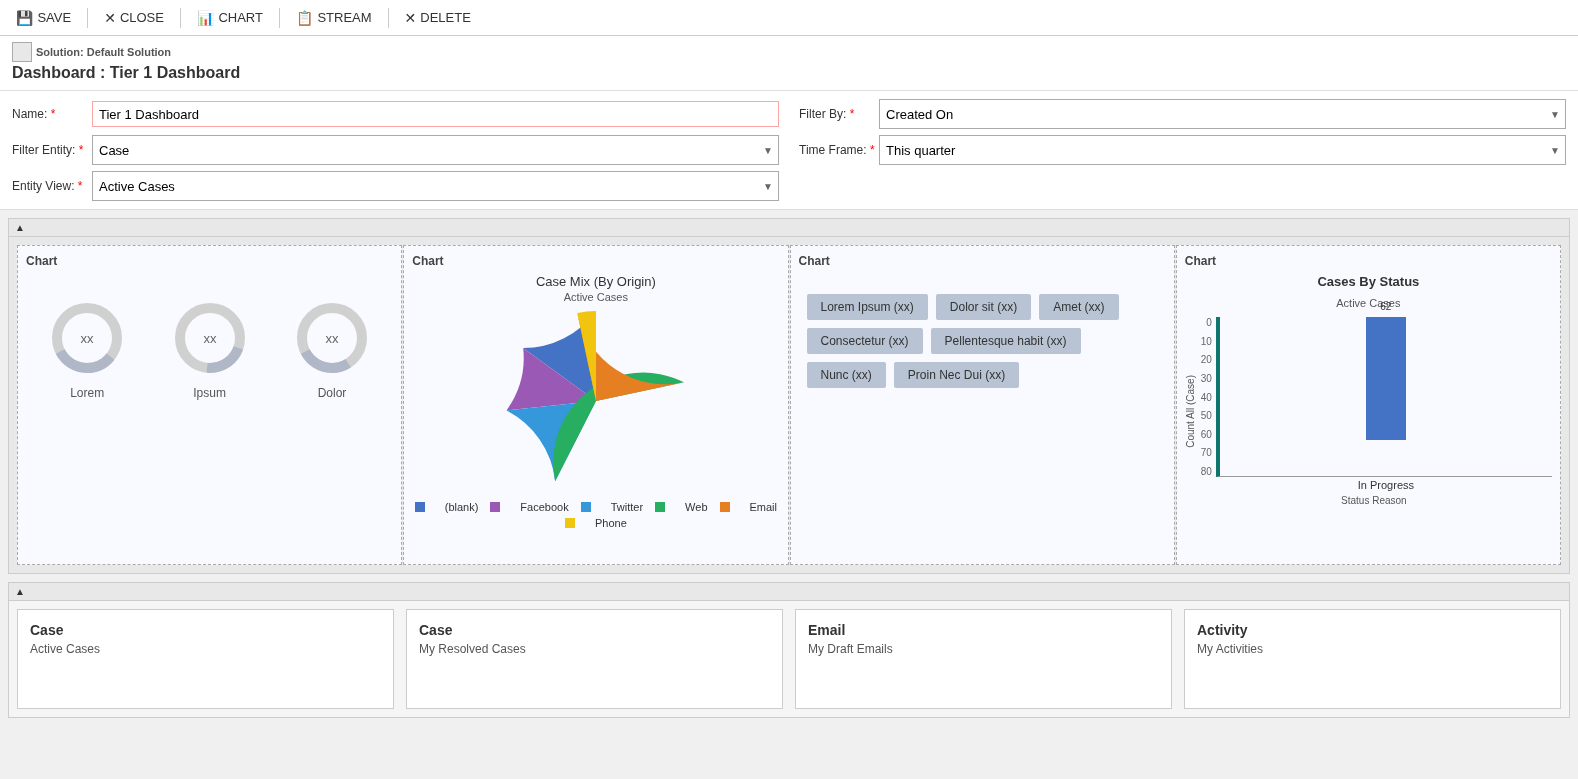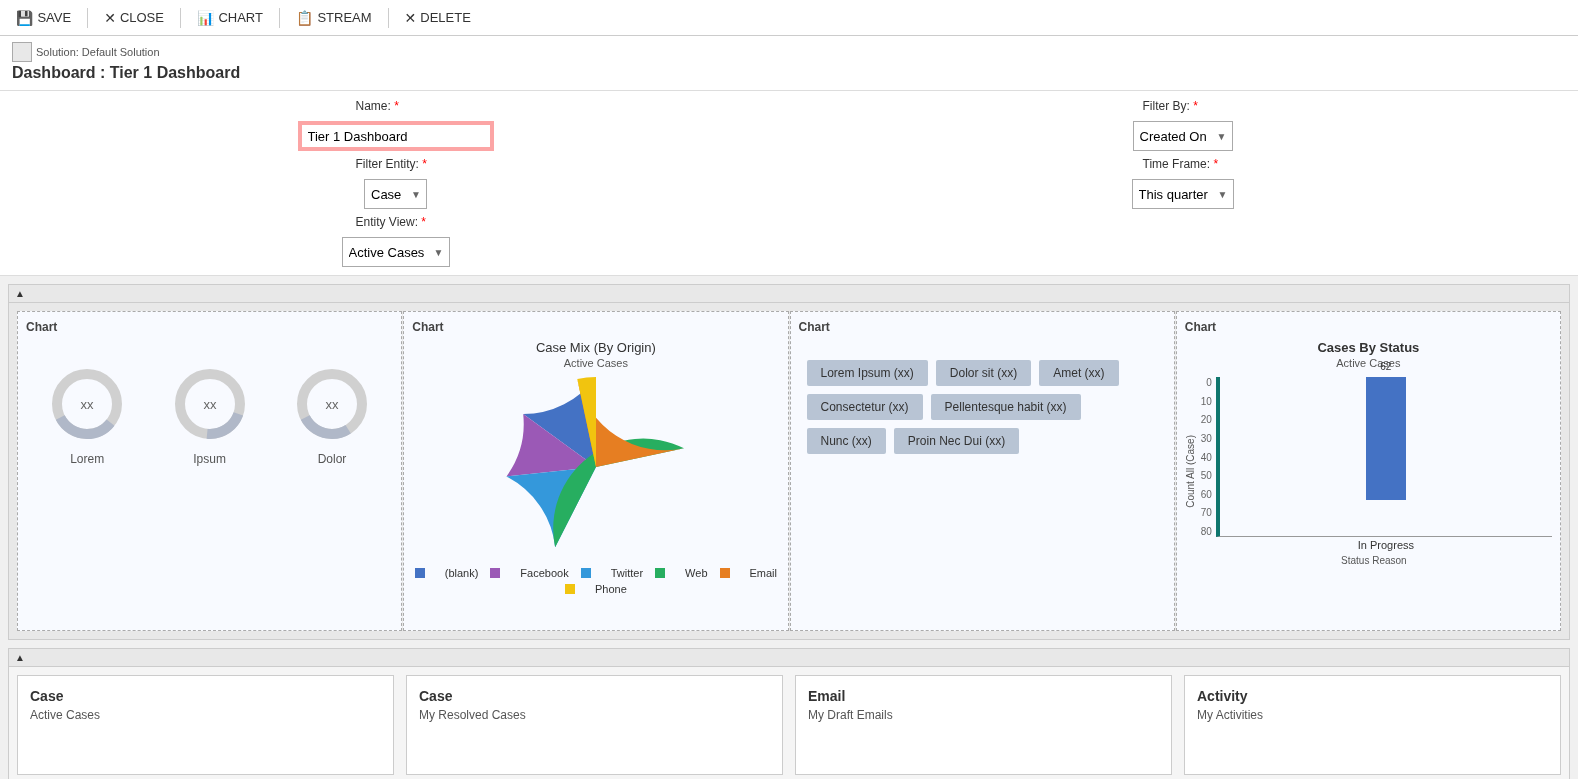--- a/index.html
+++ b/index.html
@@ -17,34 +17,34 @@
       font-size: 13px; color: #333;
     }
     .toolbar-sep { width: 1px; height: 20px; background: #ccc; margin: 0 4px; }
     .tb-icon { font-size: 14px; }
 
     
     .header {
       background: #fff; padding: 6px 12px 8px 12px;
       border-bottom: 1px solid #ddd;
     }
-    .header-solution { font-size: 11px; color: #555; display: flex; align-items: center; gap: 4px; }
+    .header-solution { font-size: 11px; color: #555; display: flex; align-items: center; gap: 4px; font-weight: bold; }
     .header-title { font-size: 16px; font-weight: 600; margin-top: 2px; }
     .solution-icon { width: 20px; height: 20px; background: #e8e8e8; display: inline-block; border: 1px solid #aaa; }
 
     
     .form-area {
       background: #fff; padding: 8px 12px; border-bottom: 1px solid #ddd;
       display: grid; grid-template-columns: 1fr 1fr; gap: 6px 20px;
     }
-    .form-row { display: flex; align-items: center; gap: 8px; flex-direction: column; }
+    .form-row { display: flex; align-items: center; gap: 0; }
     .form-label { font-size: 12px; color: #333; white-space: nowrap; min-width: 80px; }
     .form-label .required { color: red; }
     .form-input {
-      flex: 1; border: 4px solid #fca5a5; padding: 3px 6px; font-size: 13px;
+      flex: 1; border: 1px solid #fca5a5; padding: 3px 6px; font-size: 13px;
       background: #fff; height: 26px;
     }
     .form-select-wrap { flex: 1; position: relative; }
     .form-select {
       width: 100%; border: 1px solid #aaa; padding: 3px 24px 3px 6px;
       font-size: 13px; background: #fff; height: 30px;
       appearance: none; -webkit-appearance: none;
     }
     .form-select-arrow {
       position: absolute; right: 6px; top: 50%; transform: translateY(-50%);
@@ -74,21 +74,21 @@
     .legend-dot { width: 10px; height: 10px; display: inline-block; }
 
     
     .tag-grid { display: flex; flex-wrap: wrap; gap: 8px; padding: 20px 8px; }
     .tag-btn {
       background: #b8c4d4; border: none; padding: 6px 14px;
       font-size: 12px; color: #333; cursor: pointer; border-radius: 2px;
     }
 
     
-    .bar-chart-title { font-size: 13px; font-weight: 600; text-align: center; margin-bottom: 2px; }
+    .bar-chart-title { font-size: 13px; font-weight: 600; text-align: center; margin-bottom: 8px; }
     .bar-chart-subtitle { font-size: 11px; color: #555; text-align: center; margin-bottom: 4px; }
     .y-axis { display: flex; flex-direction: column-reverse; justify-content: space-between; height: 160px; font-size: 10px; color: #666; padding-right: 4px; min-width: 20px; text-align: right; }
     .bars-area { display: flex; flex: 1; height: 160px; border-left: 4px solid #0f766e; border-bottom: 1px solid #999; }
     .bar-col { display: flex; flex-direction: column; align-items: center; flex: 1; padding: 0 10px; }
 
     
     .y-label-wrap { display: flex; align-items: center; }
     .y-label-rotated { writing-mode: vertical-rl; transform: rotate(180deg); font-size: 10px; color: #555; white-space: nowrap; }
     .list-card {
       border: 1px solid #ccc; padding: 12px; background: #fff;

